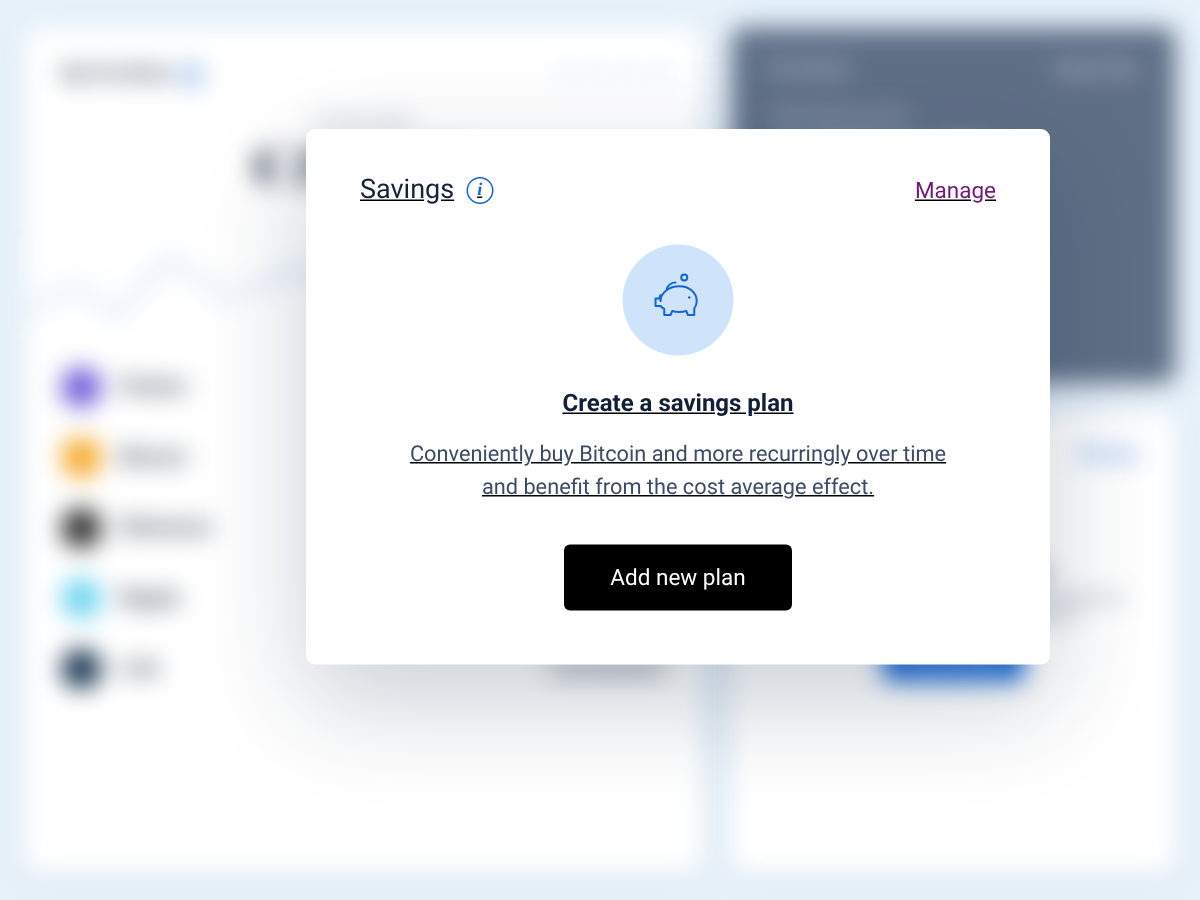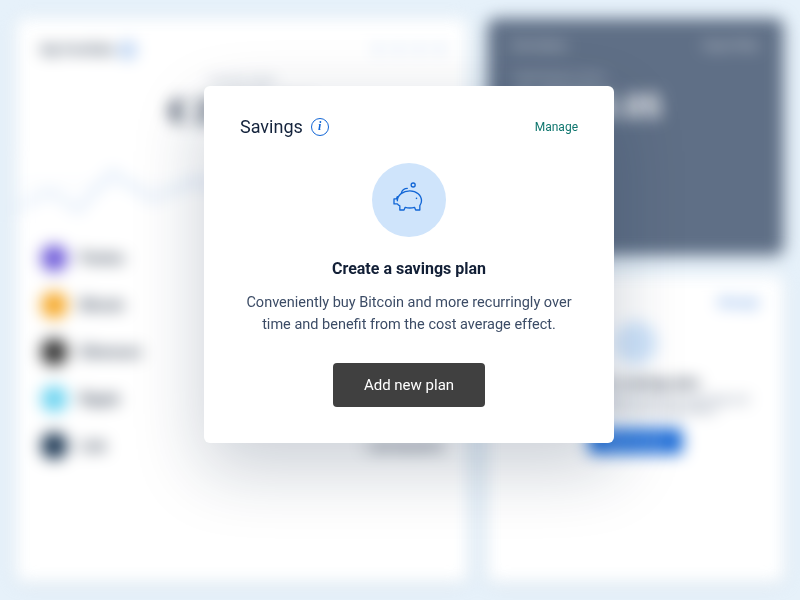--- a/index.html
+++ b/index.html
@@ -56,37 +56,38 @@
   .mini-card .m-link { display:block; text-align:right; color:#1266d6; font-size:11px;}
   .mini-ico { width:42px;height:42px;border-radius:50%;background:#cfe4fb;margin:12px auto 10px;}
   .mini-title { font-size:13px; font-weight:700; color:#1f2d44;}
   .mini-desc { font-size:10px; color:#62728c; margin-top:4px;}
   .mini-btn { margin:12px auto 0; background:#1266d6; color:#fff; font-size:10px; padding:7px 16px; border-radius:4px; display:inline-block;}
 
   
   .modal {
     position: absolute;
     left: 204px; top: 86px;
-    width: 410px;
+    width: 496px;
     background:#fff;
     border-radius:6px;
     box-shadow: 0 25px 70px rgba(14,36,70,0.22);
     padding: 30px 36px 36px;
     text-align:center;
+    text-decoration:underline;
   }
   .modal-head { display:flex; justify-content:space-between; align-items:center; margin-bottom: 26px;}
   .modal-title { display:flex; align-items:center; gap:8px; font-size:18px; font-weight:400; color:#14233c; }
   .info-icon { width:18px; height:18px; border:1.5px solid #1266d6; border-radius:50%; color:#1266d6; font-size:12px; font-weight:700; display:flex; align-items:center; justify-content:center; font-family: Georgia, serif; font-style: italic;}
-  .manage-link { color:#0f766e; font-size:12px; text-decoration:none; cursor:pointer; }
+  .manage-link { color:#701a75; font-size:15px; text-decoration:none; cursor:pointer; }
   .piggy-wrap { width:74px; height:74px; border-radius:50%; background:#cfe4fb; margin: 2px auto 22px; display:flex; align-items:center; justify-content:center; }
   .piggy-wrap svg { width:40px; height:40px; stroke:#1266d6; fill:none; stroke-width:1.6; stroke-linecap:round; stroke-linejoin:round;}
   .modal h2 { font-size:16px; font-weight:700; color:#121f36; margin-bottom:14px; }
-  .modal p  { font-size:14.5px; line-height:1.55; color:#3c4c66; margin: 0 6px 26px; }
+  .modal p  { font-size:14.5px; line-height:1.55; color:#3c4c66; margin: 0 20px 26px; }
   .primary-btn {
-    background:#404040; color:#fff; border:none; cursor:pointer;
+    background:#000000; color:#fff; border:none; cursor:pointer;
     font-size:15px; padding: 13px 31px; border-radius:4px;
     font-family: inherit;
   }
 </style>
 </head>
 <body>
 
 <div class="bg">
   <div class="card portfolio-card">
     <div class="portfolio-head">

